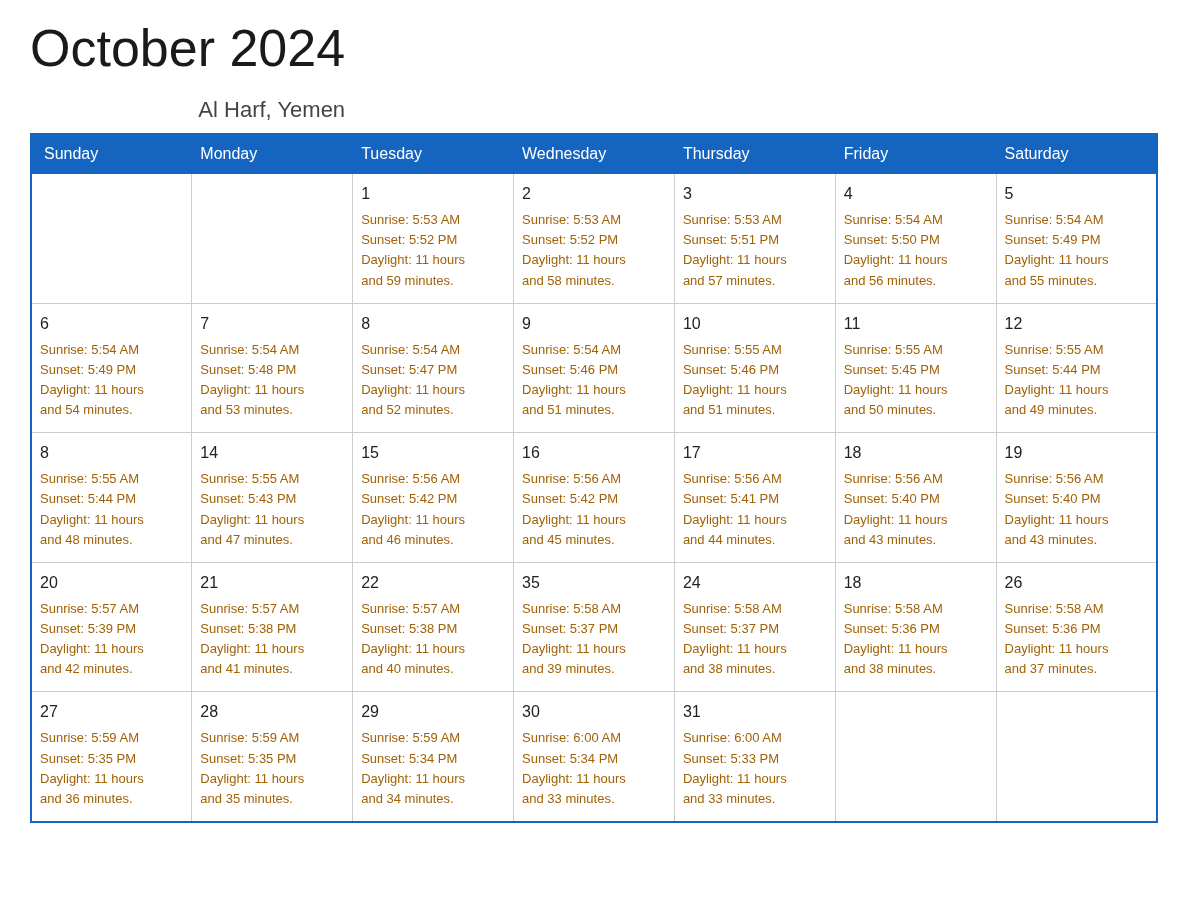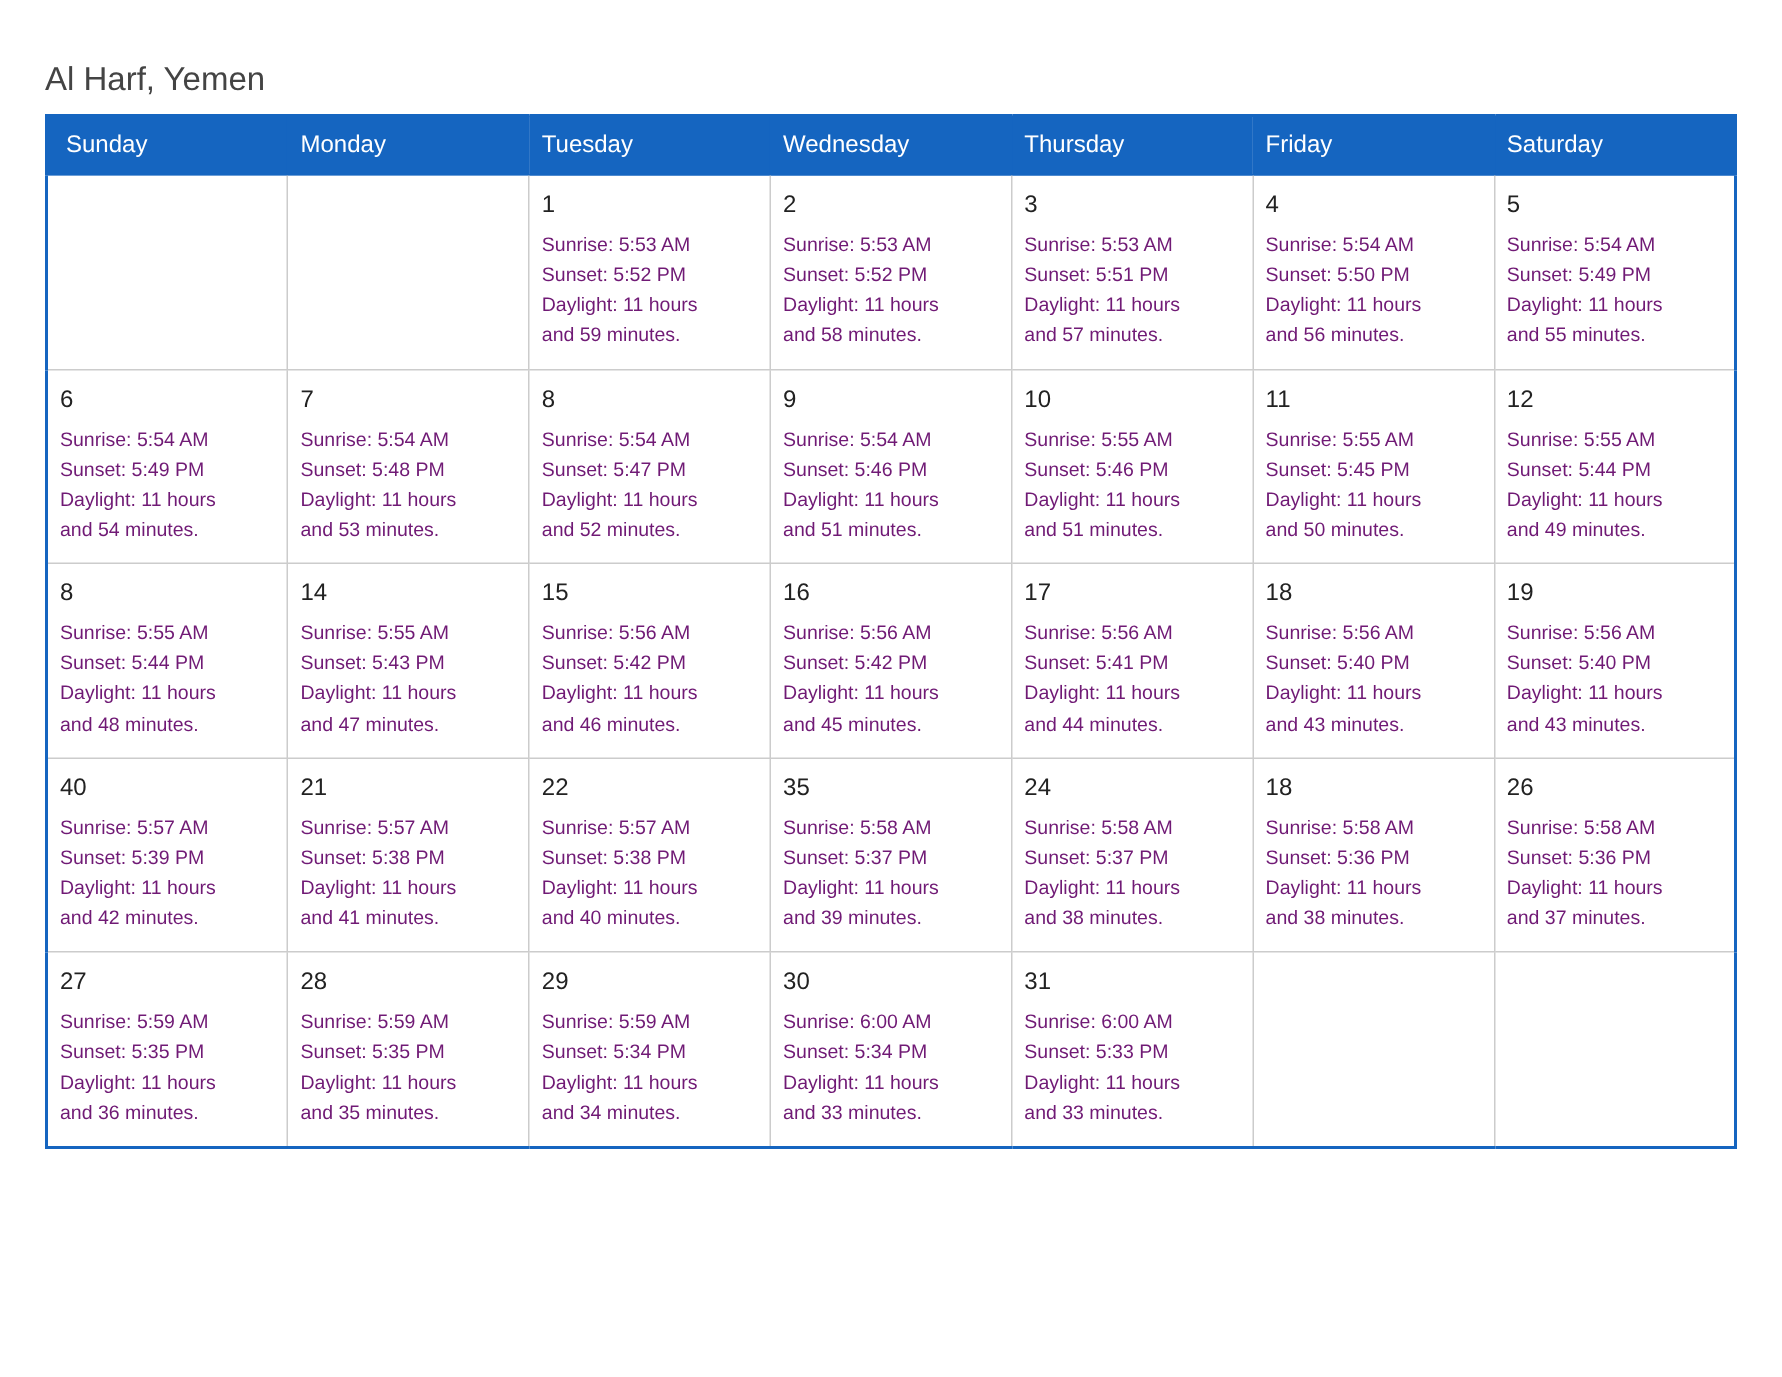--- a/index.html
+++ b/index.html
@@ -89,21 +89,21 @@
     }
     .day-number {
       font-size: 16px;
       font-weight: normal;
       color: #222;
       display: block;
       margin-bottom: 4px;
     }
     .day-info {
       font-size: 13px;
-      color: #701a75;
+      color: #a16207;
       line-height: 1.55;
     }
     .calendar tbody tr:last-child td {
       border-bottom: 2px solid #1565c0;
     }
     .calendar thead tr th:first-child {
       border-left: 2px solid #1565c0;
       padding-left: 12px;
     }
     .calendar thead tr th:last-child {
@@ -117,20 +117,21 @@
     }
     .calendar tbody tr td:last-child {
       border-right: 2px solid #1565c0;
     }
   </style>
 </head>
 <body>
 
 <div class="header-top">
   <div class="title-section">
+    <div class="month-title">October 2024</div>
     <div class="location-title">Al Harf, Yemen</div>
   </div>
 </div>
 
 <table class="calendar">
   <thead>
     <tr>
     <th>Sunday</th>
         <th>Monday</th>
         <th>Tuesday</th>
@@ -277,21 +278,21 @@
         <td>
           <span class="day-number">19</span>
           <div class="day-info" style="white-space: pre-line;">Sunrise: 5:56 AM
 Sunset: 5:40 PM
 Daylight: 11 hours
 and 43 minutes.</div>
         </td>
       </tr>
       <tr>
         <td>
-          <span class="day-number">40</span>
+          <span class="day-number">20</span>
           <div class="day-info" style="white-space: pre-line;">Sunrise: 5:57 AM
 Sunset: 5:39 PM
 Daylight: 11 hours
 and 42 minutes.</div>
         </td>
         <td>
           <span class="day-number">21</span>
           <div class="day-info" style="white-space: pre-line;">Sunrise: 5:57 AM
 Sunset: 5:38 PM
 Daylight: 11 hours

